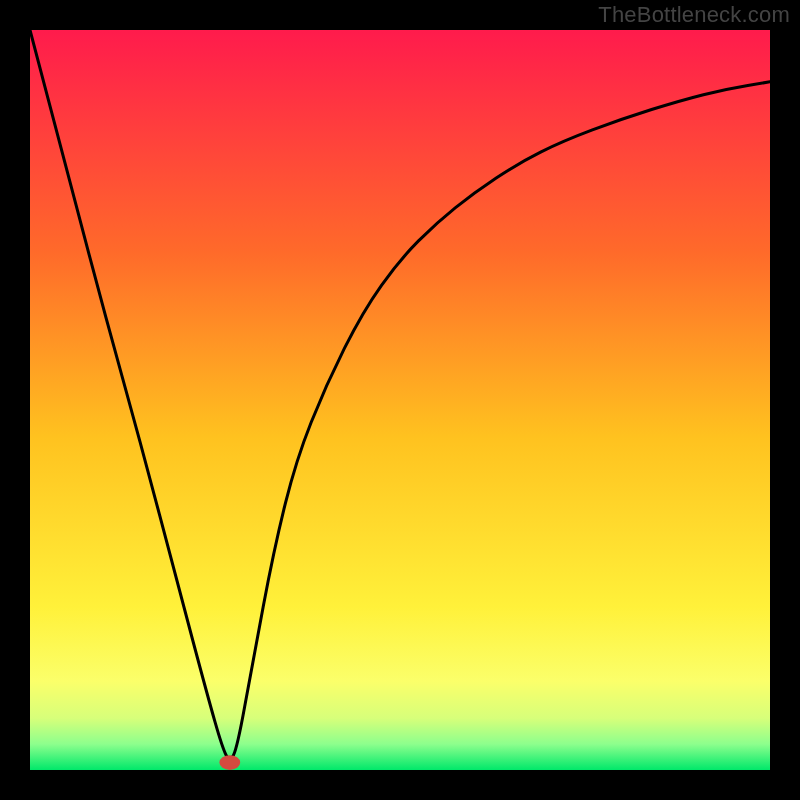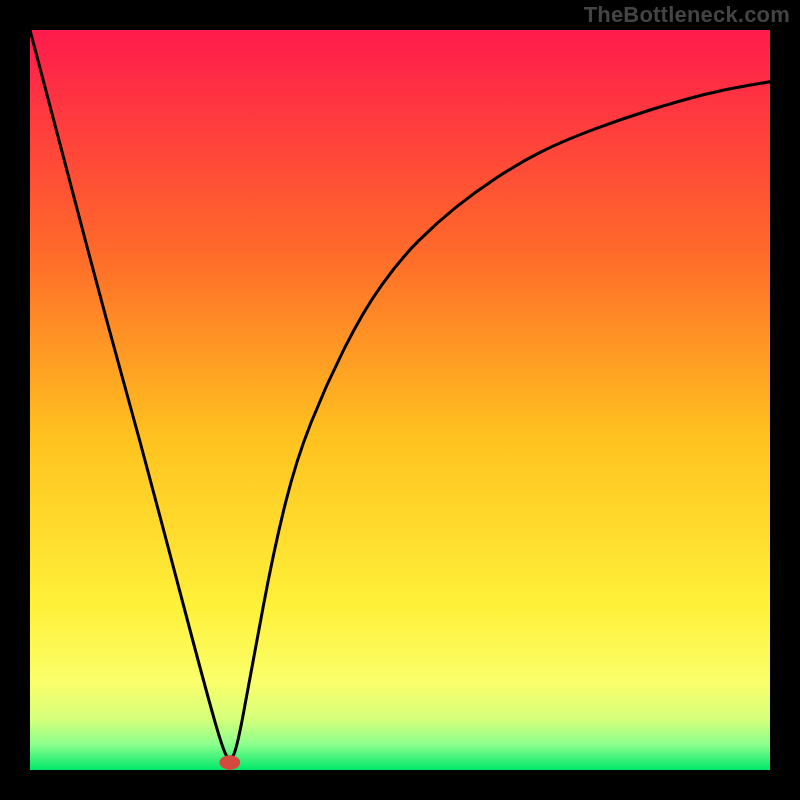--- a/index.html
+++ b/index.html
@@ -25,21 +25,21 @@
     top: 0;
     width: 740px;
     height: 740px;
   }
   .watermark {
     position: absolute;
     top: 2px;
     right: 10px;
     color: #444;
     font-size: 22px;
-    font-weight: 700;
+    font-weight: 400;
     letter-spacing: 0.2px;
     user-select: none;
   }
   svg { display: block; }
 </style>
 </head>
 <body>
 
 <div class="watermark">TheBottleneck.com</div>
 

